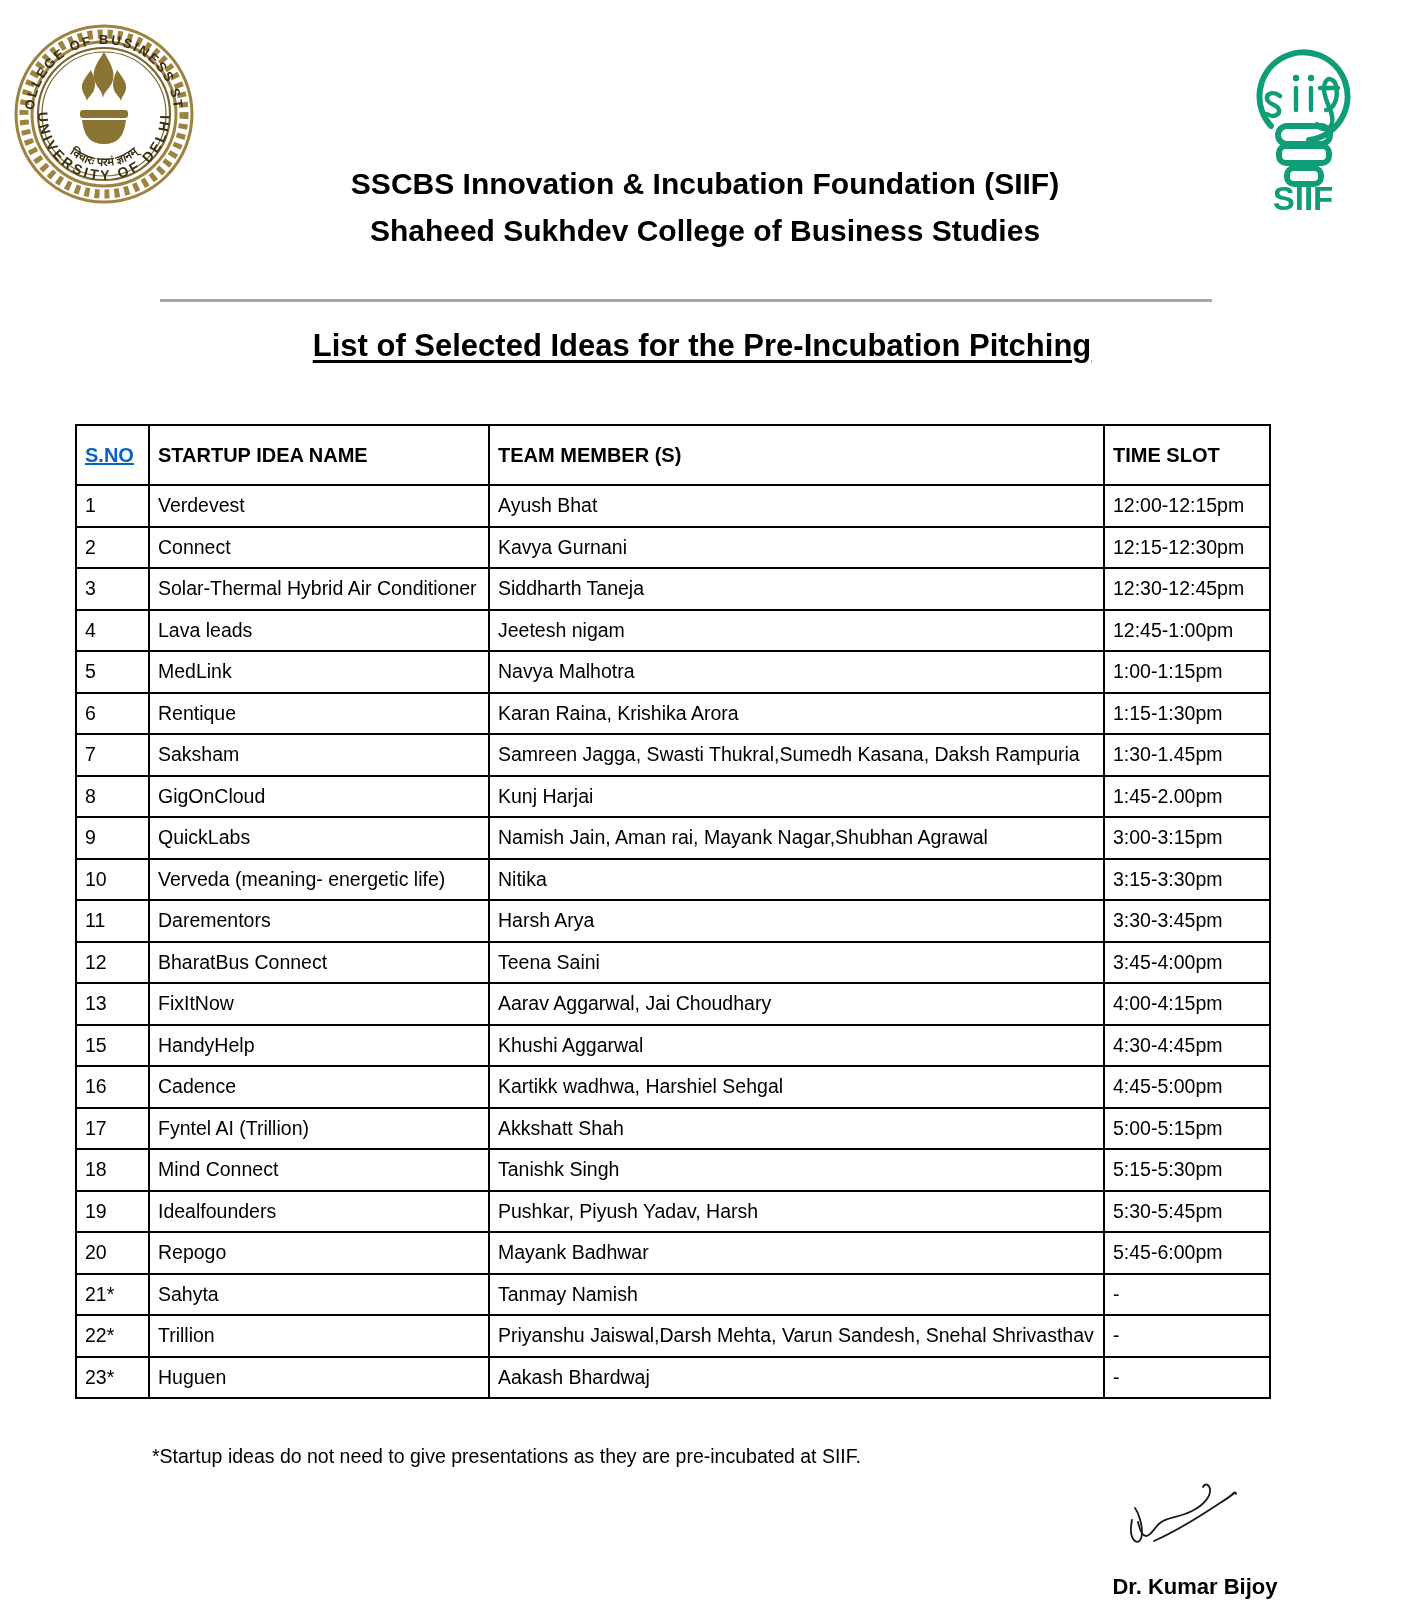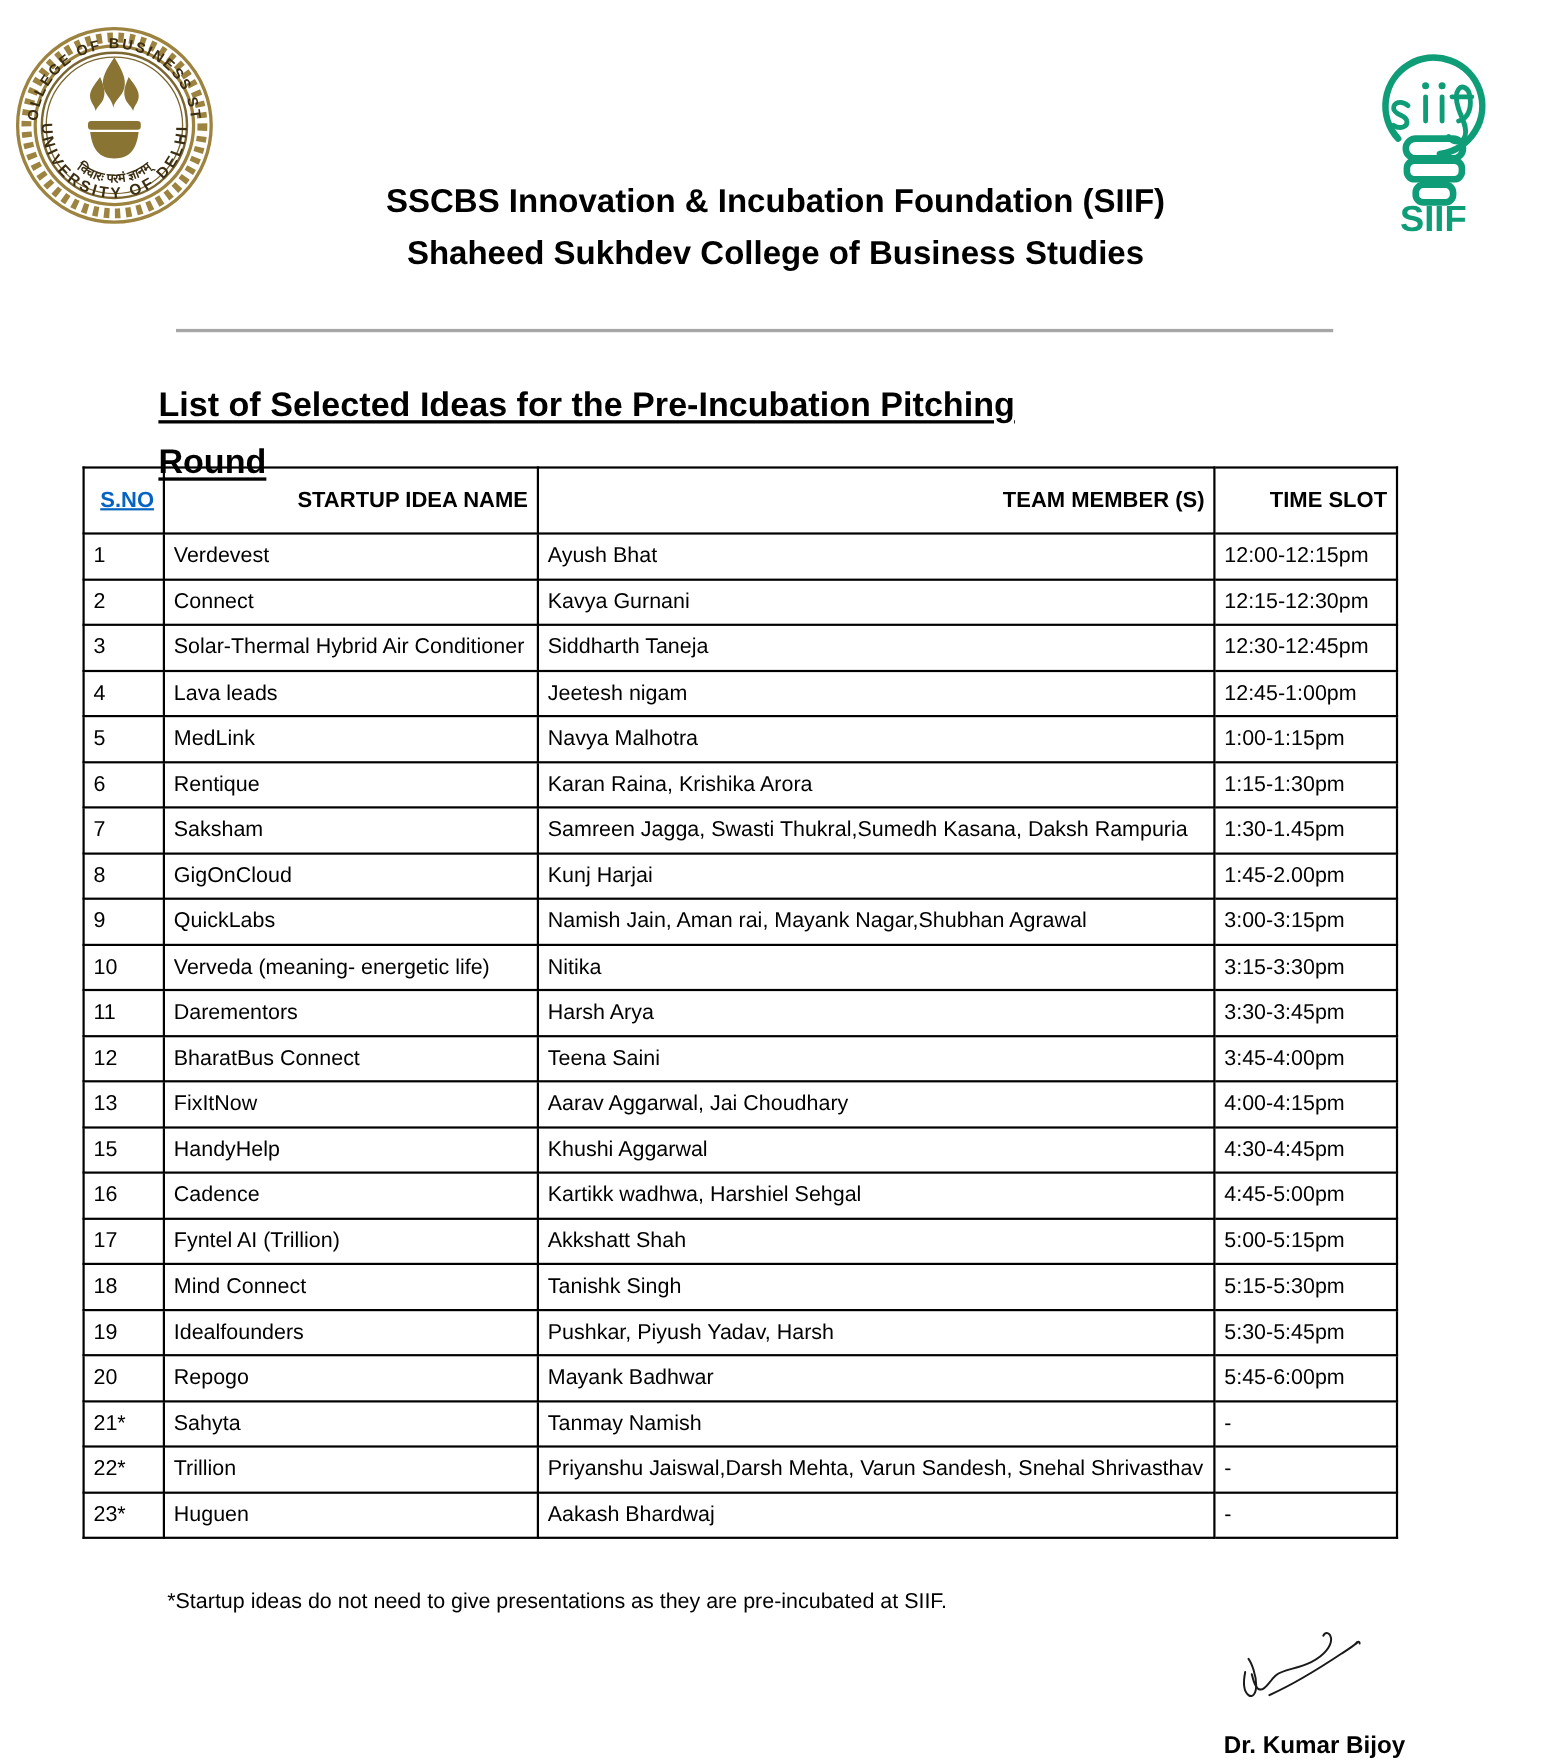--- a/index.html
+++ b/index.html
@@ -60,28 +60,27 @@
     left: 160px;
     top: 299px;
     width: 1052px;
     height: 3px;
     background: #a6a6a6;
   }
 
   
   .doc-title {
     position: absolute;
-    left: 144px;
+    left: 172px;
     top: 320px;
     width: 1060px;
-    text-align: left;
+    text-align: center;
     font-size: 31px;
     font-weight: bold;
     line-height: 52px;
-    margin-top: 22px;
   }
   .doc-title span { text-decoration: underline; text-underline-offset: 4px; }
 
   
   .table-wrap {
     position: absolute;
     left: 75px;
     top: 424px;
     width: 1194px;
   }
@@ -94,21 +93,21 @@
     border: 2.2px solid #000000;
     padding: 0 8px;
     font-size: 19.5px;
     font-weight: normal;
     text-align: left;
     vertical-align: middle;
     height: 39.5px;
     overflow: hidden;
     white-space: nowrap;
   }
-  table.ideas thead th { height: 58px; font-weight: bold; font-size: 20px; text-align: right; }
+  table.ideas thead th { height: 58px; font-weight: bold; font-size: 20px; }
   .col-sno    { width: 73px; }
   .col-idea   { width: 340px; }
   .col-team   { width: 615px; }
   .col-time   { width: 166px; }
 
   th.sno-head {
     color: #0563c1;
     text-decoration: underline;
   }
 
@@ -207,21 +206,20 @@
   <div class="header-titles">
     <div class="header-line">SSCBS Innovation &amp; Incubation Foundation (SIIF)</div>
     <div class="header-line">Shaheed Sukhdev College of Business Studies</div>
   </div>
 </div>
 
 <div class="divider-rule"></div>
 
 <div class="doc-title">
   <div><span>List of Selected Ideas for the Pre-Incubation Pitching</span></div>
-  <div><span>Round</span></div>
 </div>
 
 <div class="table-wrap">
   <table class="ideas">
     <colgroup>
       <col class="col-sno">
         <col class="col-idea">
         <col class="col-team">
         <col class="col-time">
     </colgroup>

